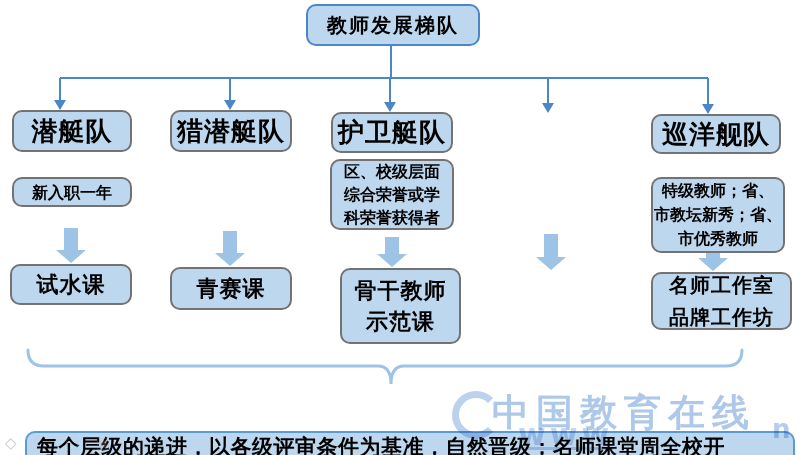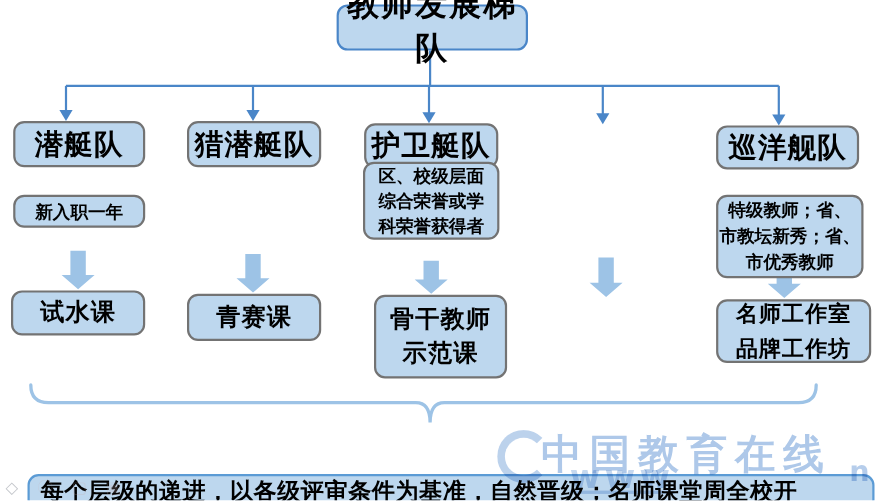--- a/index.html
+++ b/index.html
@@ -7,21 +7,21 @@
     position:relative;width:800px;height:455px;background:#ffffff;
     overflow:hidden;font-family:"DejaVu Sans",sans-serif;color:#000;
   }
   .layer-svg{position:absolute;left:0;top:0;z-index:1;}
   .box{
     position:absolute;z-index:2;box-sizing:border-box;
     background:#BDD7EE;border:2px solid #737373;border-radius:10px;
     display:flex;align-items:center;justify-content:center;
     text-align:center;white-space:pre-line;font-weight:bold;color:#000;
   }
-  .title-box{font-size:29px;border-color:#4A86C8;border-width:2.5px;letter-spacing:2px;}
+  .title-box{font-size:20px;border-color:#4A86C8;border-width:2.5px;letter-spacing:2px;}
   .tier-box{font-size:26px;letter-spacing:1px;}
   .crit-box{font-size:16px;line-height:23px;}
   .crit-tall{line-height:23px;}
   .course-box{font-size:22px;line-height:31px;letter-spacing:1px;}
   .course-sm{font-size:20px;line-height:32px;}
   .summary-box{
     position:absolute;z-index:2;box-sizing:border-box;
     background:#BDD7EE;border:2px solid #5B9BD5;border-radius:10px;
     font-weight:bold;font-size:21px;line-height:27px;white-space:pre-line;
     padding:1px 10px;letter-spacing:0.5px;margin-top:39px;
@@ -79,21 +79,21 @@
   </svg>
 
   <div class="box title-box" style="left:306px;top:4px;width:174px;height:42px">教师发展梯队</div>
 
   <div class="box tier-box" style="left:12px;top:110px;width:120px;height:42px">潜艇队</div>
   <div class="box tier-box" style="left:170px;top:110px;width:122px;height:42px">猎潜艇队</div>
   <div class="box tier-box" style="left:331px;top:112px;width:122px;height:41px">护卫艇队</div>
   <div class="box tier-box" style="left:651px;top:114px;width:130px;height:40px">巡洋舰队</div>
 
   <div class="box crit-box" style="left:12px;top:177px;width:120px;height:30px">新入职一年</div>
-  <div class="box crit-box crit-tall" style="left:330px;top:147px;width:124px;height:71px">区、校级层面
+  <div class="box crit-box crit-tall" style="left:330px;top:159px;width:124px;height:71px">区、校级层面
 综合荣誉或学
 科荣誉获得者</div>
   <div class="box crit-box crit-tall" style="left:651px;top:177px;width:134px;height:76px;line-height:24px">特级教师；省、
 市教坛新秀；省、
 市优秀教师</div>
 
   <div class="box course-box" style="left:10px;top:264px;width:122px;height:41px">试水课</div>
   <div class="box course-box" style="left:170px;top:267px;width:122px;height:43px">青赛课</div>
   <div class="box course-box" style="left:340px;top:268px;width:121px;height:76px">骨干教师
 示范课</div>

